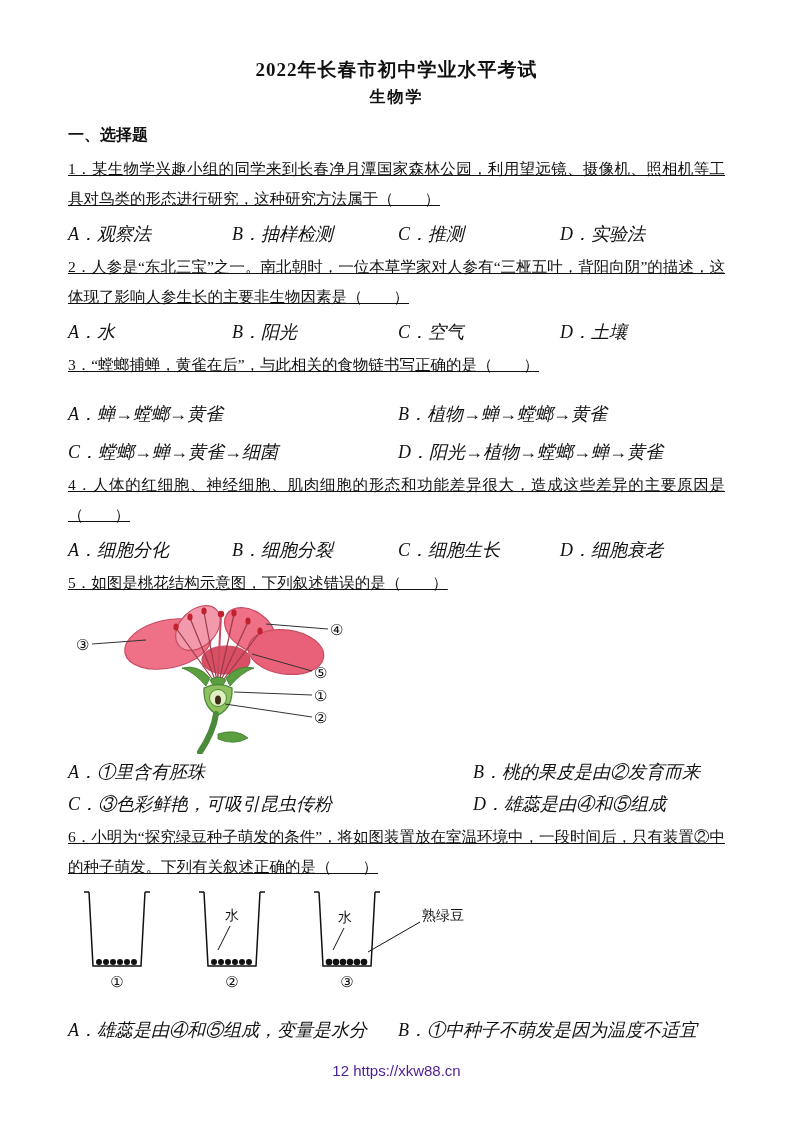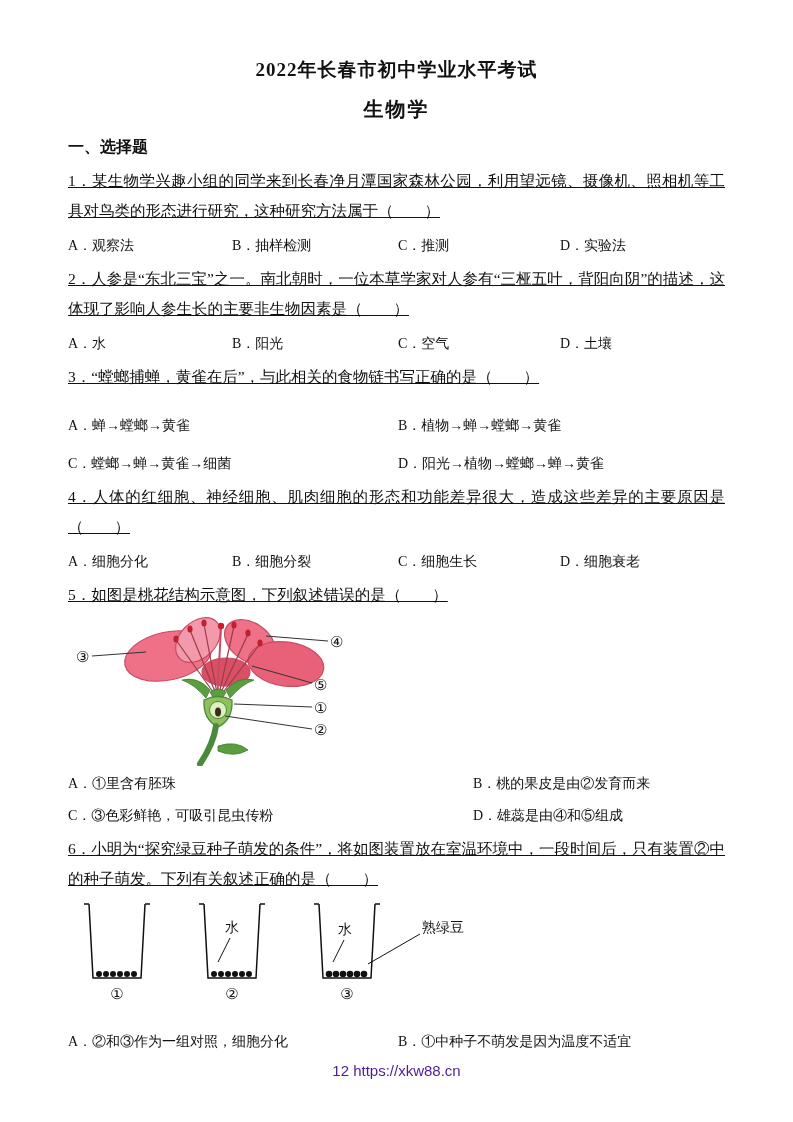--- a/index.html
+++ b/index.html
@@ -3,24 +3,24 @@
 <meta charset="utf-8">
 <style>
   * { margin:0; padding:0; box-sizing:border-box; }
   html,body { background:#ffffff; }
   .page {
     width:793px; height:1122px; background:#fff; position:relative;
     font-family:"Liberation Serif", serif; color:#111;
     padding:58px 68px 0 68px; overflow:hidden;
   }
   .title { text-align:center; font-size:19px; font-weight:bold; line-height:24px; letter-spacing:1px; }
-  .subtitle { text-align:center; font-size:20px; font-weight:bold; line-height:26px; margin-top:14px; letter-spacing:2px; }
+  .subtitle { text-align:center; font-size:16px; font-weight:bold; line-height:26px; margin-top:2px; letter-spacing:2px; }
   .section { font-size:16px; font-weight:bold; line-height:22px; margin-top:14px; }
   .stem { font-size:15.5px; line-height:30px; text-align:justify; margin-top:8px;text-decoration:underline; }
-  .opts { display:grid; font-size:14px; line-height:20px; margin-top:10px; }
+  .opts { display:grid; font-size:18px; line-height:20px; margin-top:10px;font-style:italic; }
   .opts-4 { grid-template-columns:164px 166px 162px auto; }
   .opts-2 { grid-template-columns:330px auto; row-gap:18px; margin-top:24px; }
   .opts-2w { grid-template-columns:405px auto; row-gap:12px; margin-top:4px; }
   .figure { margin-top:4px; }
   .footer {
     position:absolute; left:0; top:1062px; width:100%;
     text-align:center; font-size:15px; color:#4c1d95;
     font-family:"Liberation Sans", sans-serif;
   }
   svg text { font-family:"Liberation Serif", serif; fill:#111; }
@@ -200,19 +200,19 @@
       </g>
       <g font-size="15" text-anchor="middle">
         <text x="49" y="101">①</text>
         <text x="164" y="101">②</text>
         <text x="279" y="101">③</text>
       </g>
     </svg>
   </div>
 
   <div class="opts opts-2">
-    <span>A．②和③作为一组对照，细胞分化</span>
+    <span>A．雄蕊是由④和⑤组成，变量是水分</span>
     <span>B．①中种子不萌发是因为温度不适宜</span>
   </div>
 
   <div class="footer">12 https://xkw88.cn</div>
 
 </div>
 
 </body></html>

